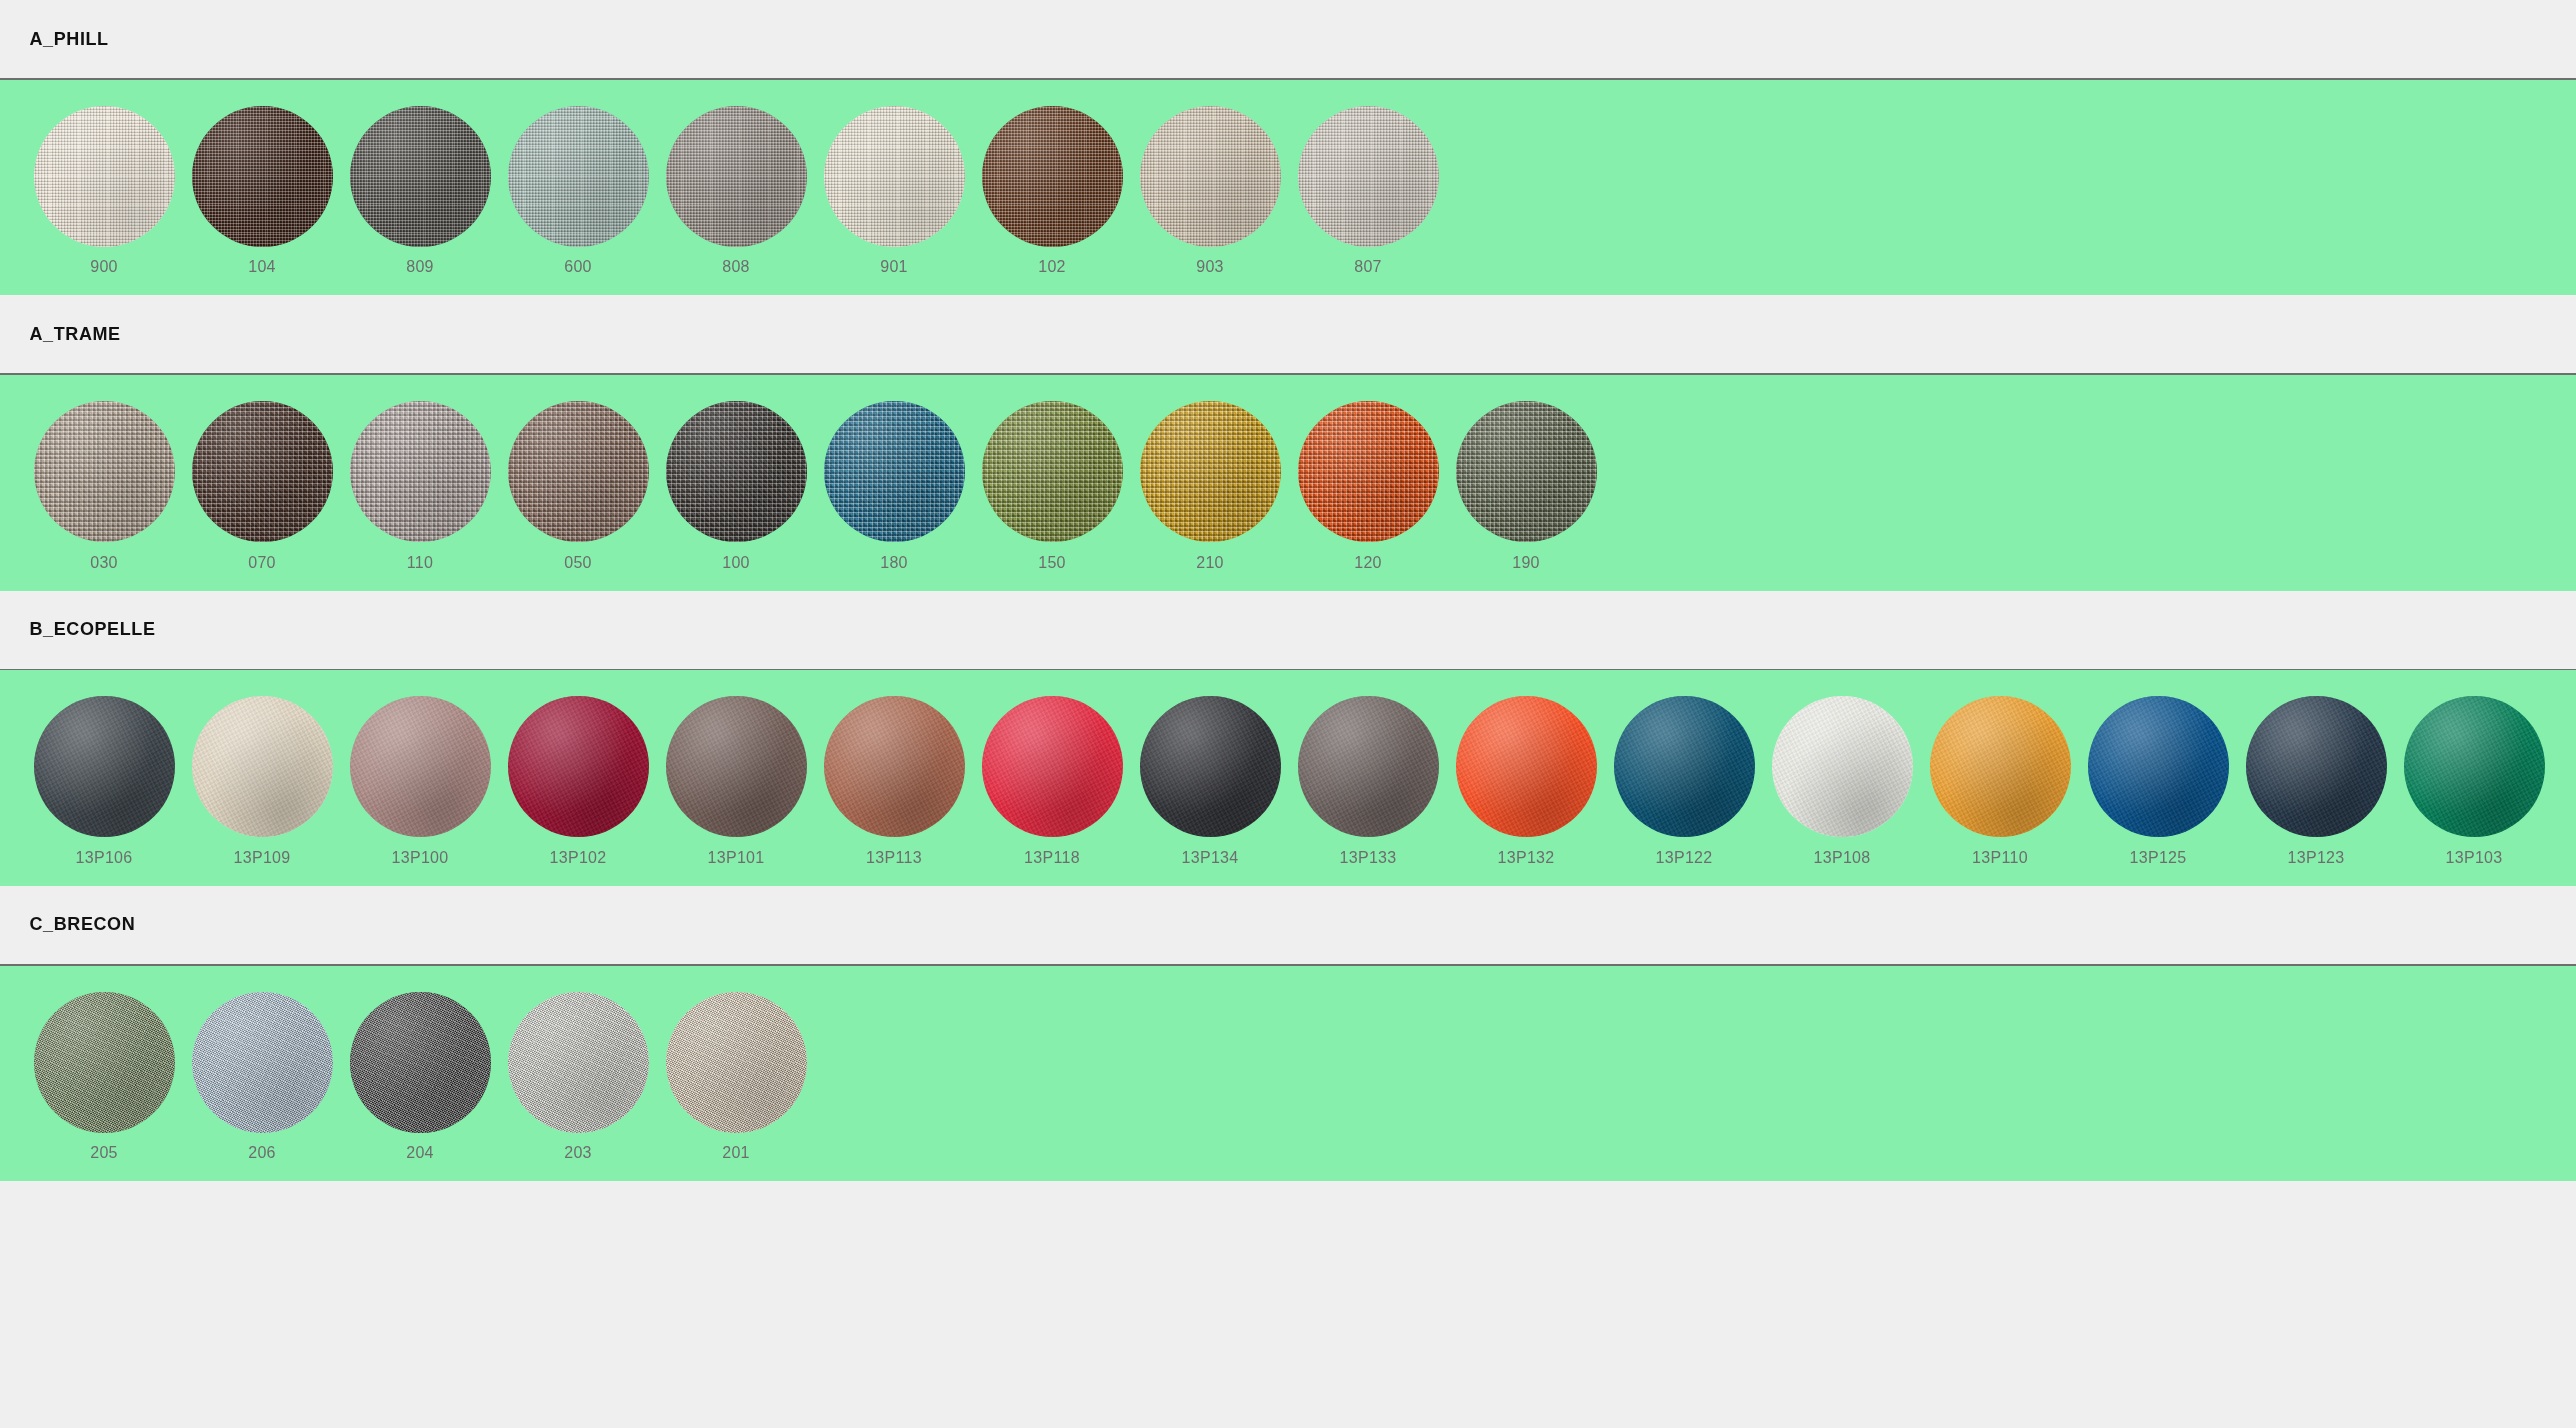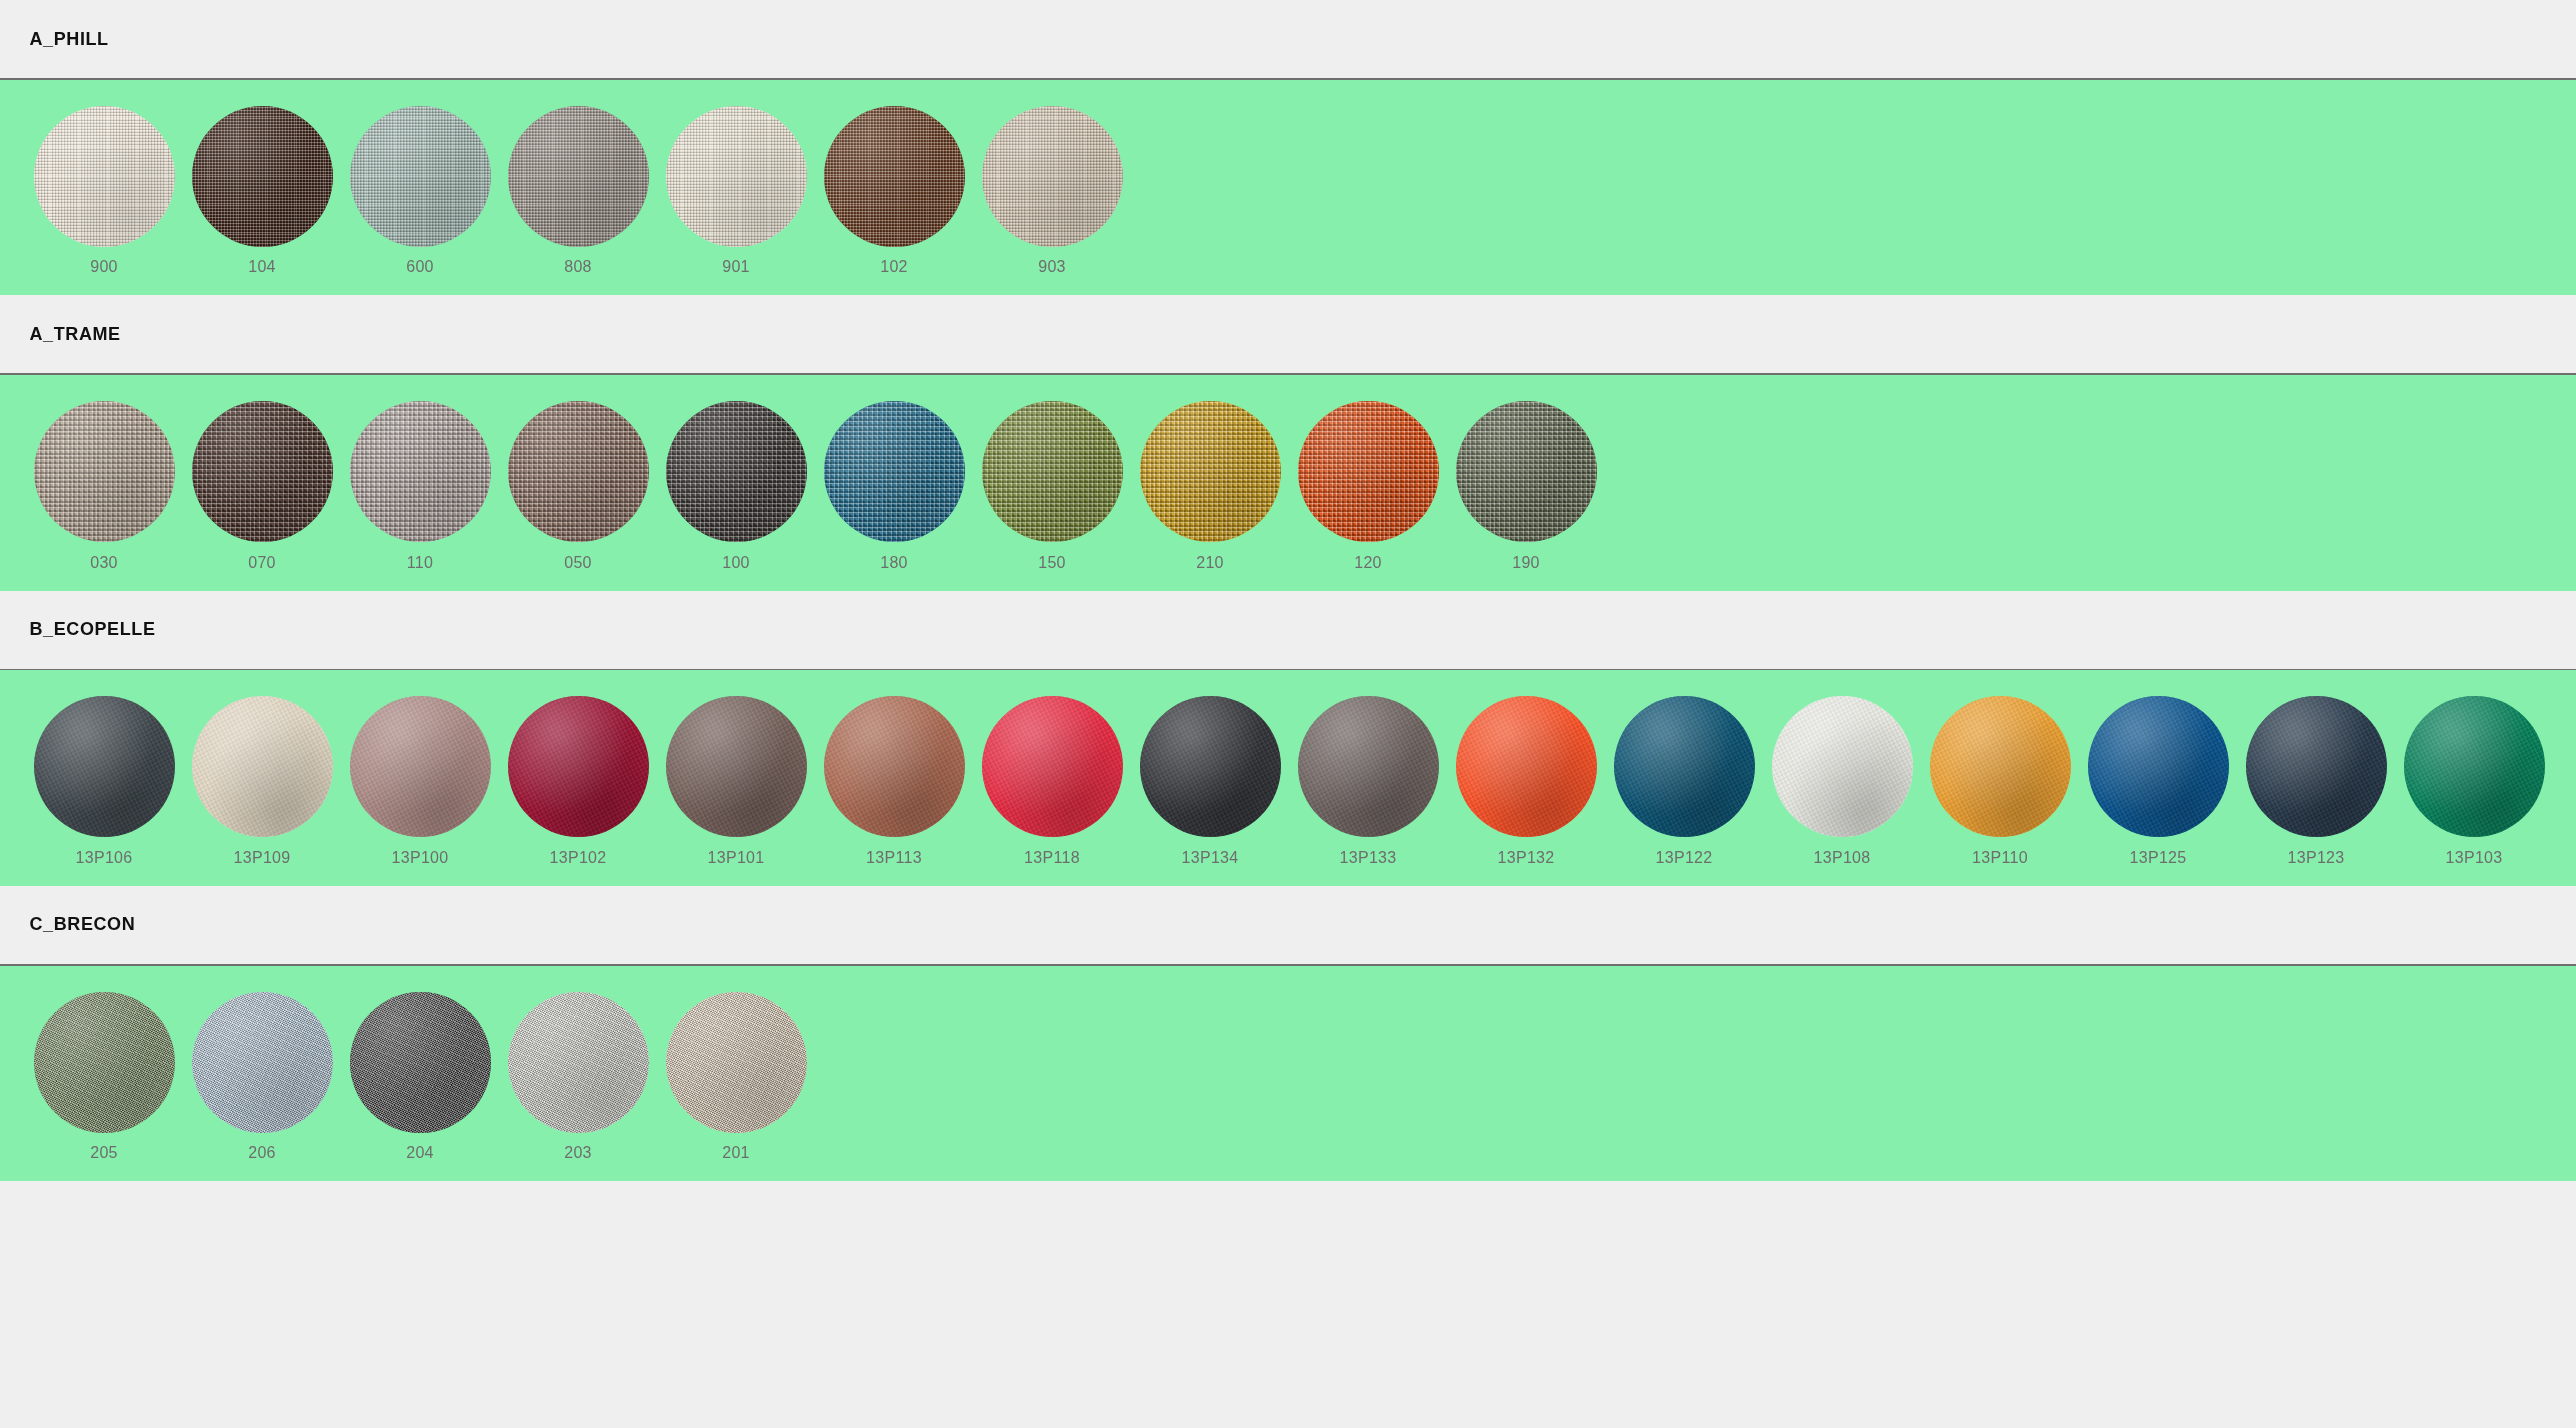--- a/index.html
+++ b/index.html
@@ -122,20 +122,27 @@
           <div class="swatch-label">900</div>
         </div>
         <div class="swatch-cell">
           <div class="swatch-disc" style="background: rgb(61, 36, 25);">
             <div class="tex tex-weave"></div>
             <div class="sheen"></div>
           </div>
           <div class="swatch-label">104</div>
         </div>
         <div class="swatch-cell">
+          <div class="swatch-disc" style="background: rgb(76, 74, 69);">
+            <div class="tex tex-weave"></div>
+            <div class="sheen"></div>
+          </div>
+          <div class="swatch-label">809</div>
+        </div>
+        <div class="swatch-cell">
           <div class="swatch-disc" style="background: rgb(155, 176, 170);">
             <div class="tex tex-weave"></div>
             <div class="sheen"></div>
           </div>
           <div class="swatch-label">600</div>
         </div>
         <div class="swatch-cell">
           <div class="swatch-disc" style="background: rgb(142, 134, 126);">
             <div class="tex tex-weave"></div>
             <div class="sheen"></div>
@@ -155,20 +162,27 @@
             <div class="sheen"></div>
           </div>
           <div class="swatch-label">102</div>
         </div>
         <div class="swatch-cell">
           <div class="swatch-disc" style="background: rgb(203, 189, 169);">
             <div class="tex tex-weave"></div>
             <div class="sheen"></div>
           </div>
           <div class="swatch-label">903</div>
+        </div>
+        <div class="swatch-cell">
+          <div class="swatch-disc" style="background: rgb(200, 193, 182);">
+            <div class="tex tex-weave"></div>
+            <div class="sheen"></div>
+          </div>
+          <div class="swatch-label">807</div>
         </div>
       </div>
     </div>
     <div class="section">
       <div class="section-header">
         <span class="section-title">A_TRAME</span>
       </div>
       <div class="rule"></div>
       <div class="swatch-row">
         <div class="swatch-cell">

